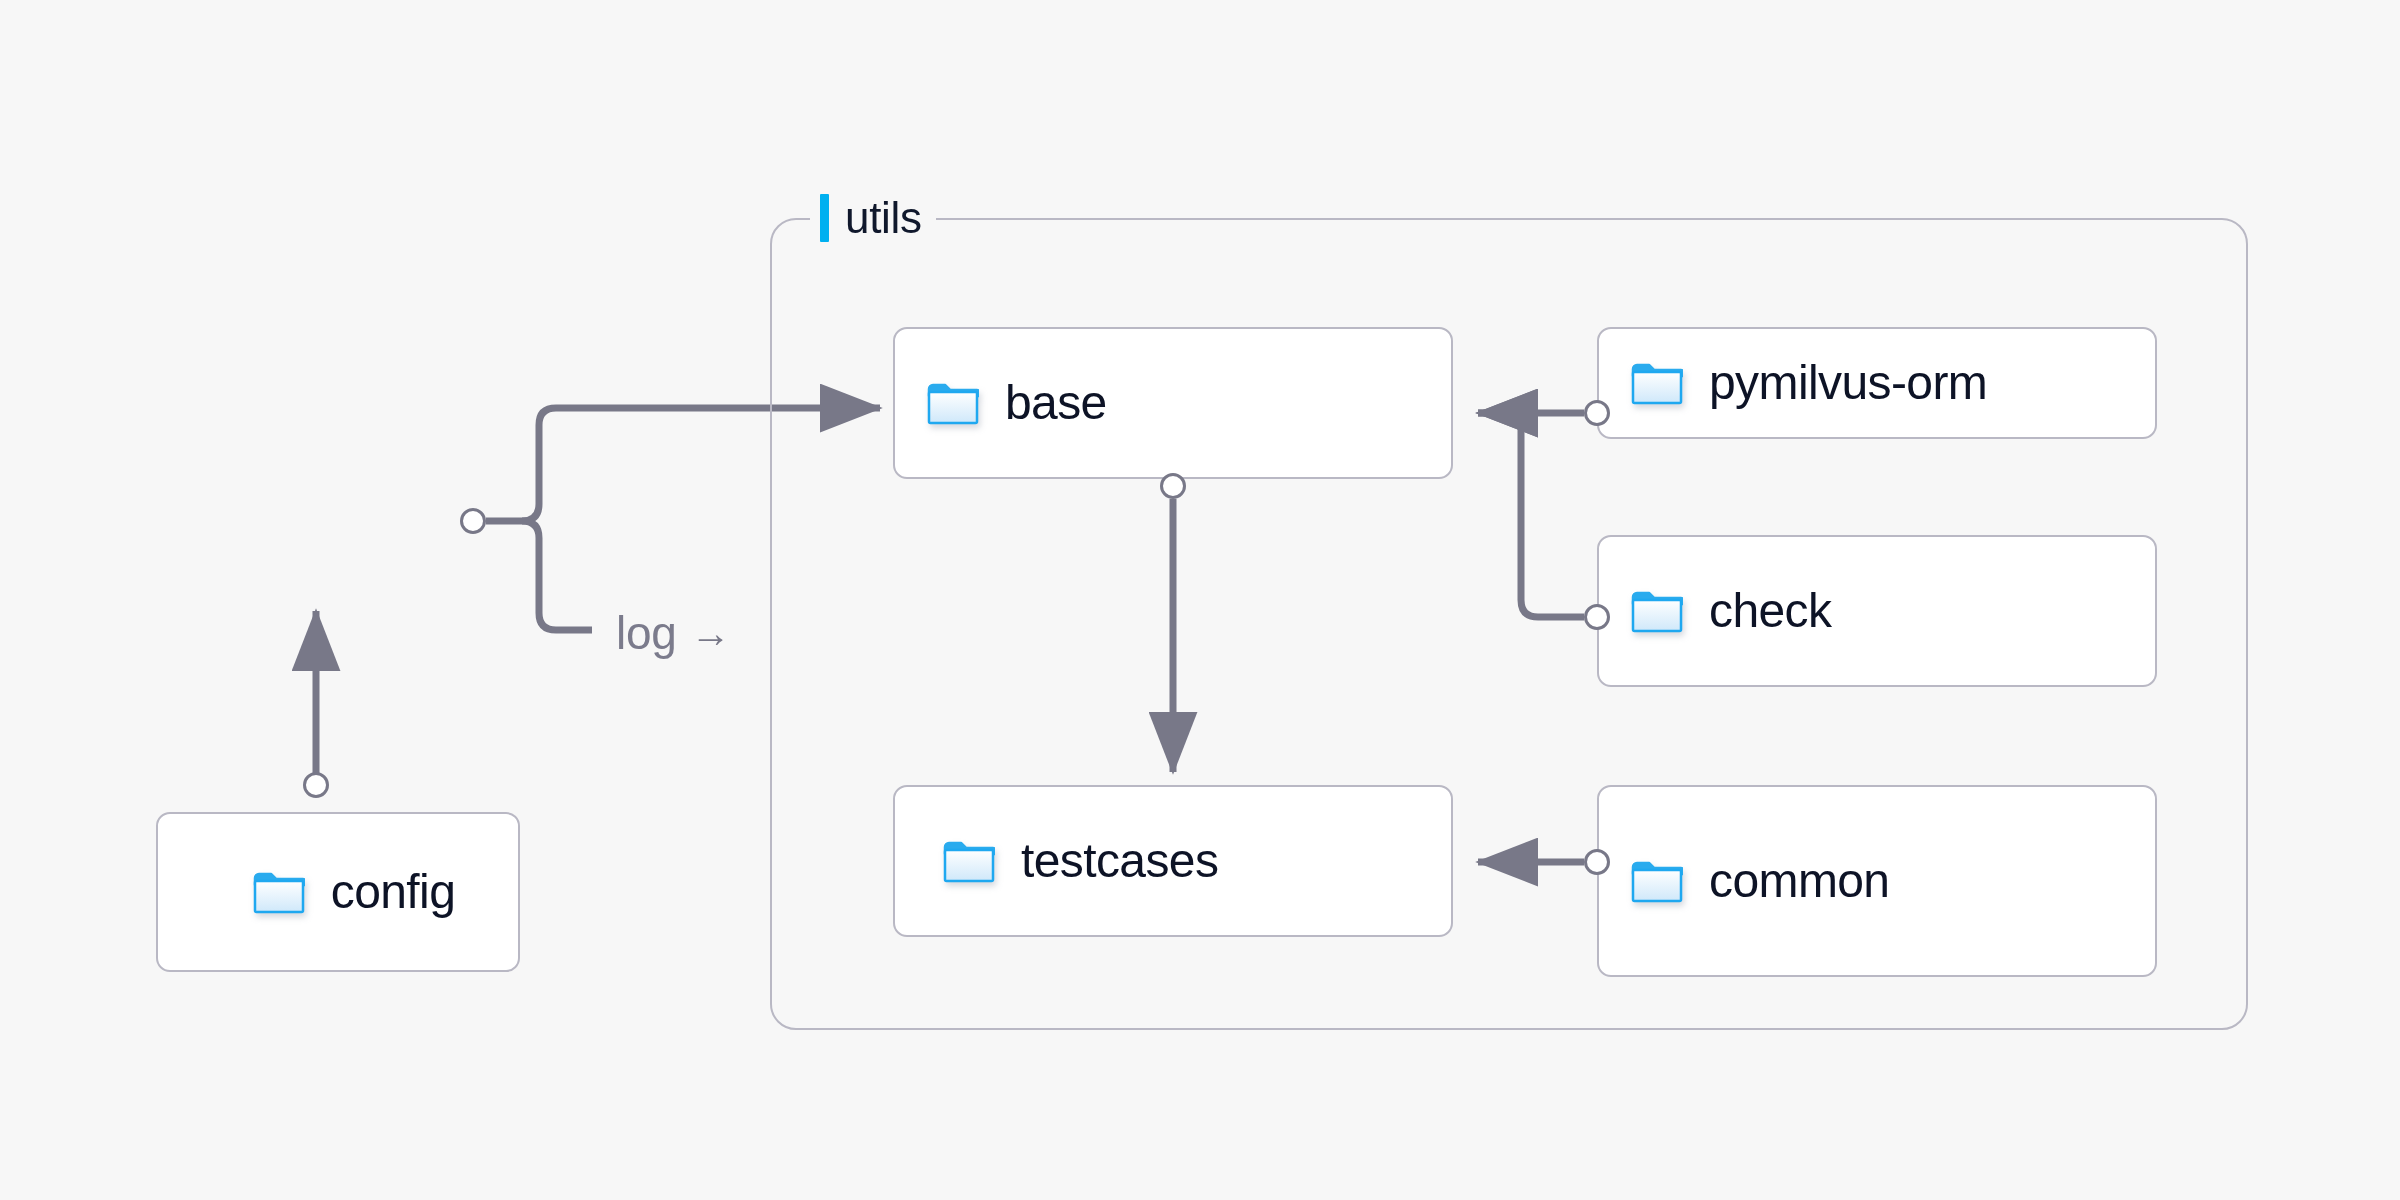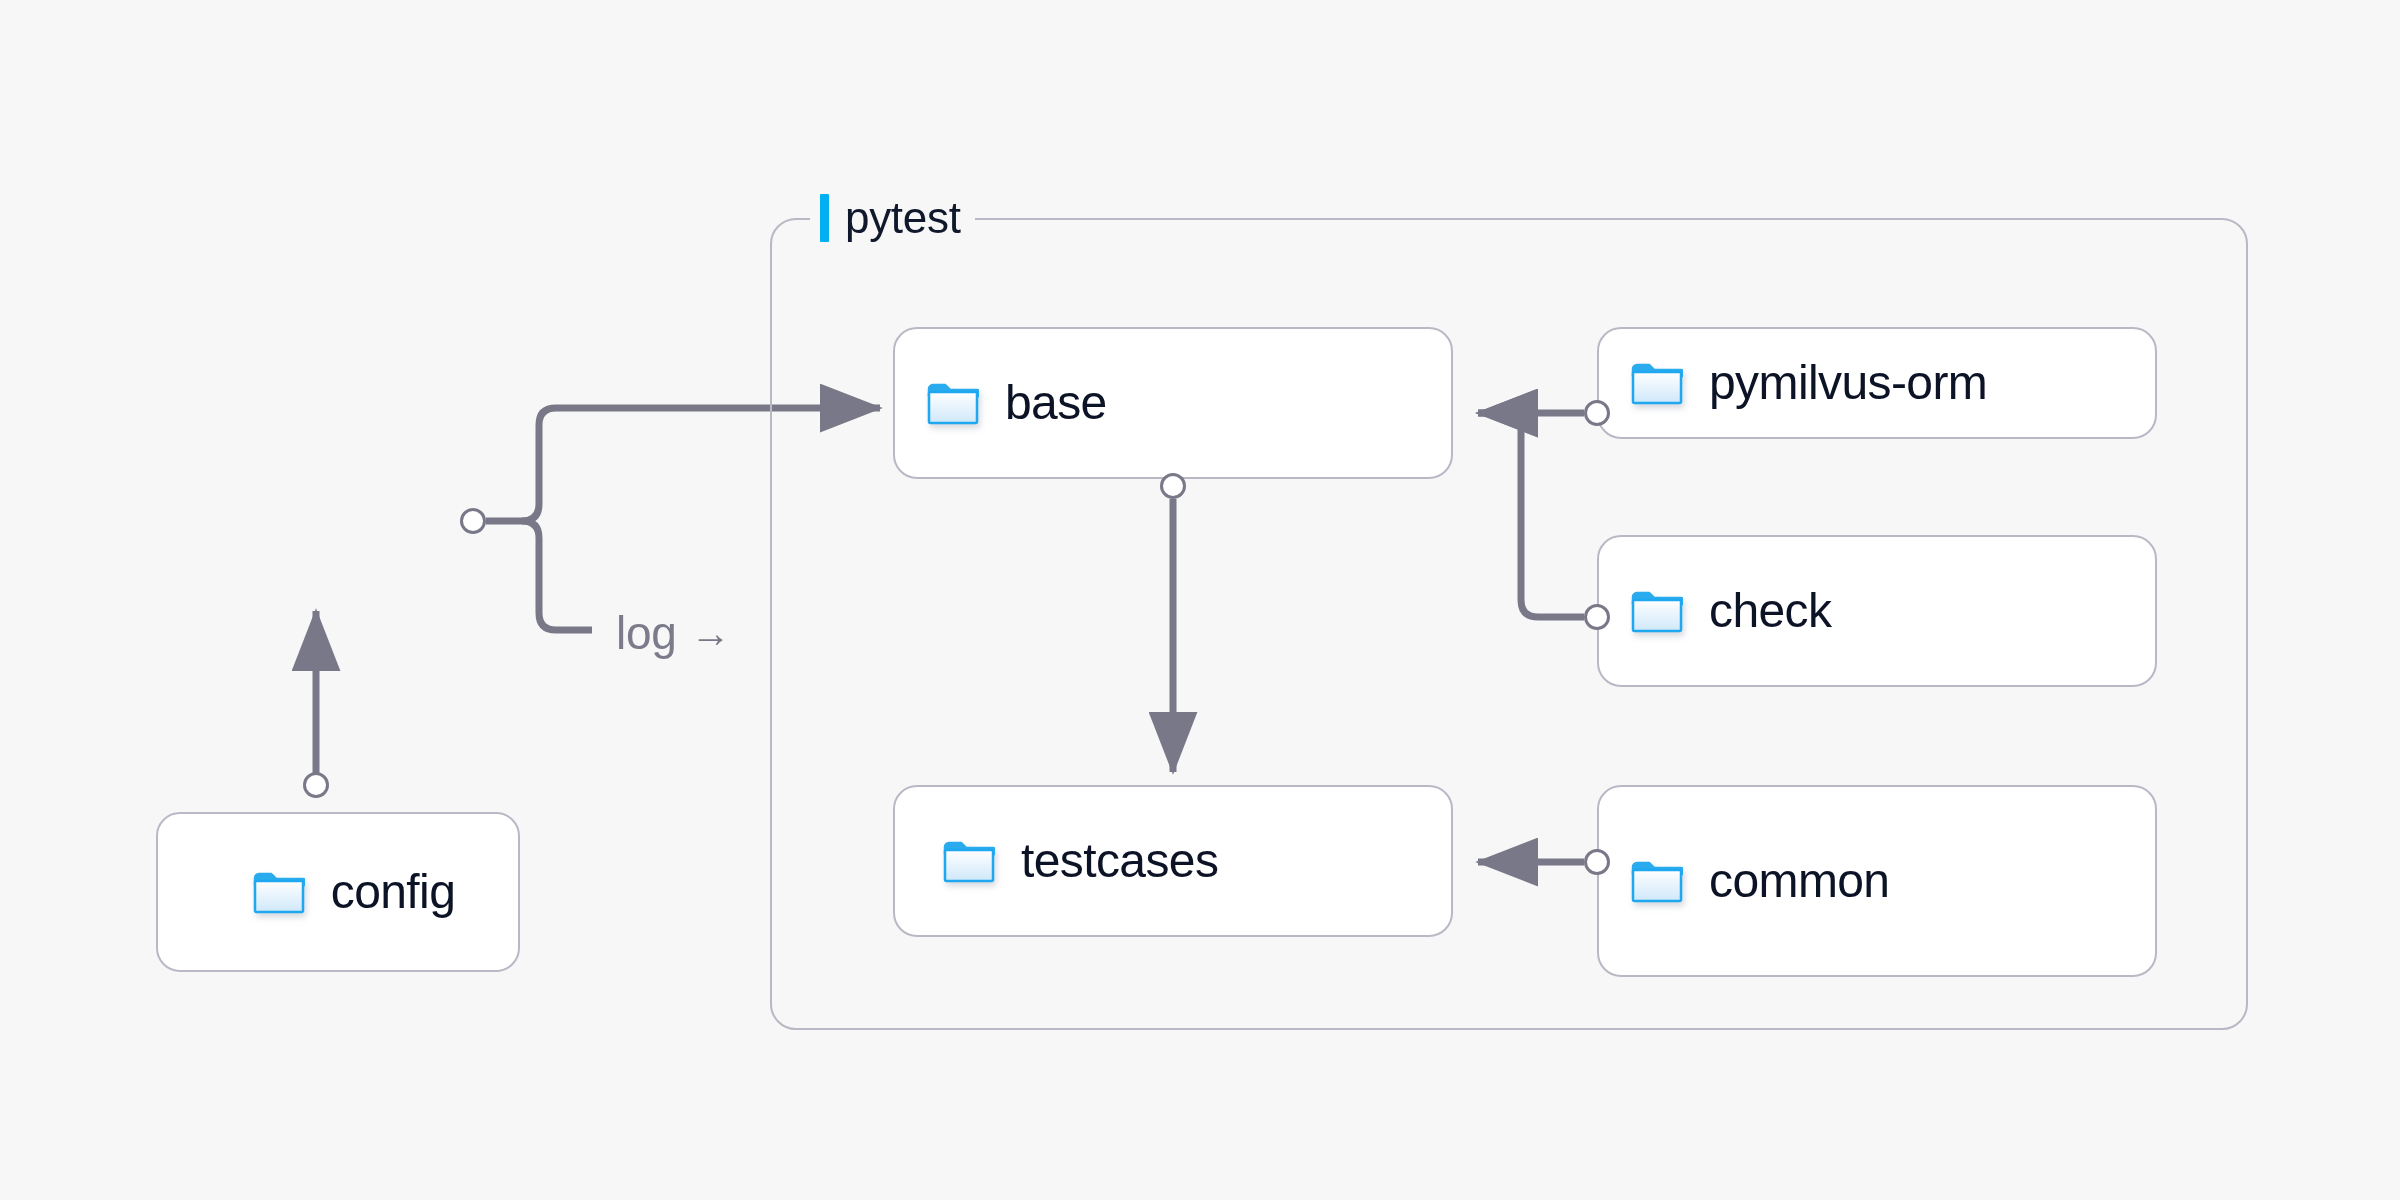--- a/index.html
+++ b/index.html
@@ -51,21 +51,21 @@
     color: #10182c;
     letter-spacing: -0.3px;
     line-height: 1;
     white-space: nowrap;
   }
   .node {
     position: absolute;
     box-sizing: border-box;
     background: #ffffff;
     border: 2px solid #b9b8c4;
-    border-radius: 24px;
+    border-radius: 14px;
     display: flex;
     align-items: center;
     padding-left: 32px;
     gap: 26px;
   }
   .node-label {
     font-size: 48px;
     color: #0d1326;
     letter-spacing: -0.6px;
     line-height: 1;
@@ -134,21 +134,21 @@
 
     <path d="M1584,617 L1538,617 Q1521,617 1521,600 L1521,430 Q1521,413 1504,413 L1478,413" fill="none" stroke="#787888" stroke-width="7" marker-end="url(#arrowhead)"></path>
 
     <path d="M1584,862 L1478,862" fill="none" stroke="#787888" stroke-width="7" marker-end="url(#arrowhead)"></path>
   </svg>
 
   <div class="group-box" style="left:770px; top:218px; width:1478px; height:812px;"></div>
 
   <div class="group-label-wrap" style="left:810px; top:191px;">
     <div class="group-accent-bar"></div>
-    <div class="group-label-text">pytest</div>
+    <div class="group-label-text">utils</div>
   </div>
 
   <div class="edge-label" style="left:616px; top:610px;">
     <span>log</span>
     <span class="edge-label-arrow">→</span>
   </div>
 
   <div class="port" style="left:460px; top:508px;"></div>
 
   <div class="node" style="left:156px; top:812px; width:364px; height:160px;justify-content:center;">

